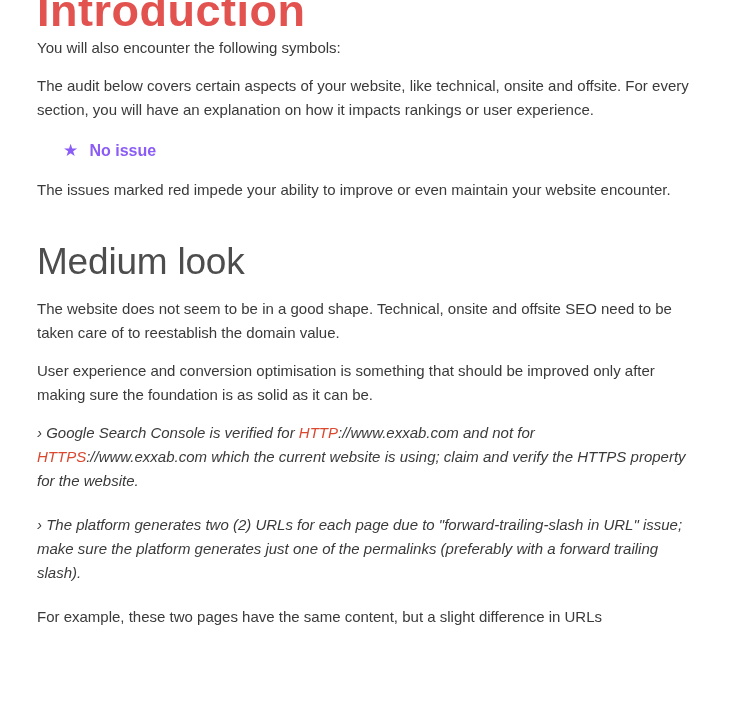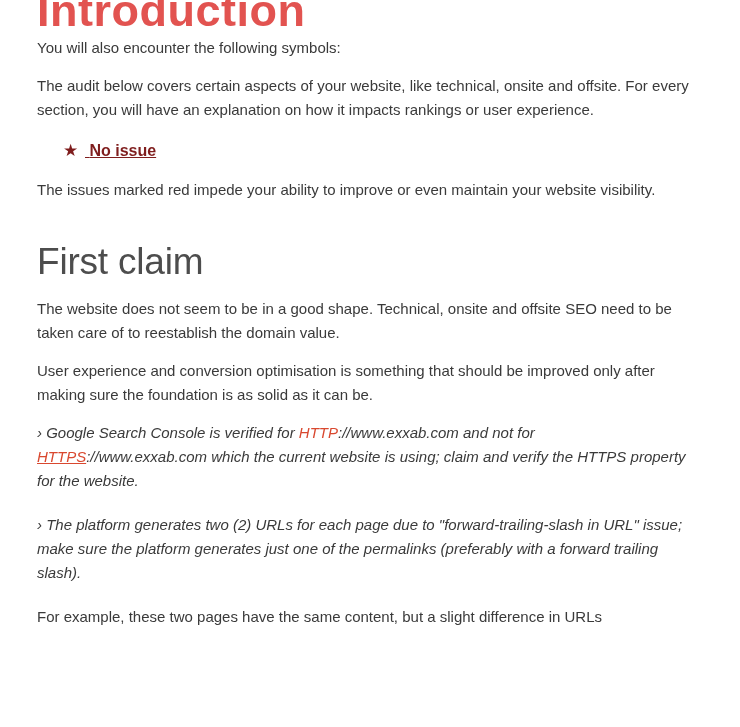--- a/index.html
+++ b/index.html
@@ -74,33 +74,33 @@
 
 <div class="page">
 
   <h1 class="doc-title" style="color: rgb(226, 83, 80);">Introduction</h1>
 
   <p class="body-par">You will also encounter the following symbols:</p>
 
   <p class="body-par first-par">The audit below covers certain aspects of your website, like technical, onsite and offsite. For every section, you will have an explanation on how it impacts rankings or user experience.</p>
 
   <ul class="symbols">
-    <li style="color: #7f1d1d; text-decoration: underline;">
+    <li style="color: #8b5cf6;">
       <span class="icon">★</span>
       <span>No issue</span>
     </li>
   </ul>
 
-  <p class="body-par">The issues marked red impede your ability to improve or even maintain your website visibility.</p>
+  <p class="body-par">The issues marked red impede your ability to improve or even maintain your website encounter.</p>
 
-  <h2 class="section-title" style="color: rgb(77, 77, 77);">First claim</h2>
+  <h2 class="section-title" style="color: rgb(77, 77, 77);">Medium look</h2>
 
   <p class="body-par after-heading">The website does not seem to be in a good shape. Technical, onsite and offsite SEO need to be taken care of to reestablish the domain value.</p>
 
   <p class="body-par">User experience and conversion optimisation is something that should be improved only after making sure the foundation is as solid as it can be.</p>
 
-  <p class="note"><span>› Google Search Console is verified for </span><span class="link" style="color: rgb(217, 72, 47);">HTTP</span><span>://www.exxab.com and not for </span><span class="link" style="color: rgb(217, 72, 47); text-decoration: underline;">HTTPS</span><span>://www.exxab.com which the current website is using; claim and verify the HTTPS property for the website.</span></p>
+  <p class="note"><span>› Google Search Console is verified for </span><span class="link" style="color: rgb(217, 72, 47);">HTTP</span><span>://www.exxab.com and not for </span><span class="link" style="color: rgb(217, 72, 47);">HTTPS</span><span>://www.exxab.com which the current website is using; claim and verify the HTTPS property for the website.</span></p>
 
   <p class="note">› The platform generates two (2) URLs for each page due to "forward-trailing-slash in URL" issue; make sure the platform generates just one of the permalinks (preferably with a forward trailing slash).</p>
 
   <p class="body-par last-par">For example, these two pages have the same content, but a slight difference in URLs</p>
 
 </div>
 
 </body></html>

